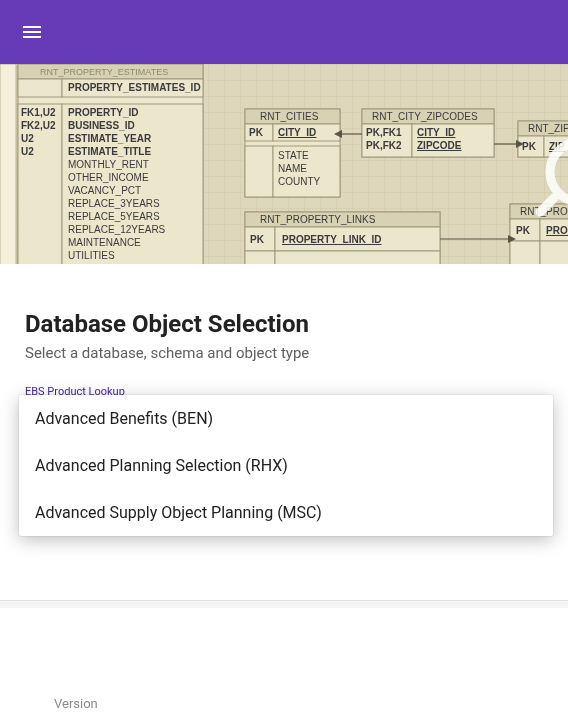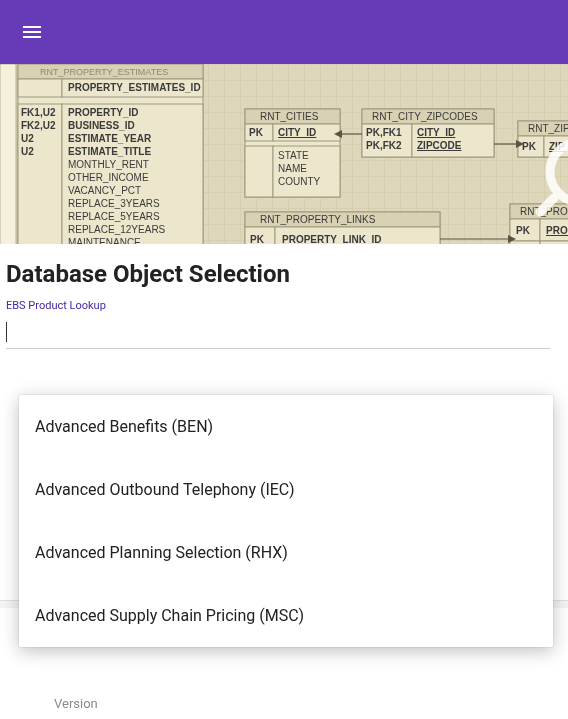--- a/index.html
+++ b/index.html
@@ -1,27 +1,27 @@
 <!DOCTYPE html>
 <html><head>
 <meta charset="utf-8">
 <style>
   * { box-sizing: border-box; margin: 0; padding: 0; }
   html, body { width: 568px; height: 719px; font-family: Roboto, "Helvetica Neue", Arial, sans-serif; overflow: hidden; background: #fff; }
   .app-bar { background: #673ab7; height: 64px; display: flex; align-items: center; padding: 0 8px; }
   .menu-btn { width: 48px; height: 48px; display: flex; align-items: center; justify-content: center; cursor: pointer; border-radius: 50%; }
   .menu-btn svg { fill: #fff; }
   .hero {
-    height: 180px;
+    height: 200px;
     position: relative;
     overflow: hidden;
     background: #737373;
   }
   .hero svg { position: absolute; left: 0; top: 0; }
-  .card-content { padding: 16px 18px 8px 6px; }
+  .card-content { padding: 16px 18px 8px 25px; margin-top: 30px; }
   h1.title { font-size: 24px; font-weight: 700; color: #222; margin-bottom: 6px; }
   .subtitle { font-size: 15px; color: #606060; margin-bottom: 18px; }
   .lookup-link { color: #4527a0; font-size: 11px; cursor: pointer; display: inline-block; margin-bottom: 8px; }
   .input-wrap { position: relative; }
   .input-field {
     width: 100%;
     border: none;
     border-bottom: 1px solid #ccc;
     font-size: 16px;
     padding: 4px 0 6px 0;
@@ -39,21 +39,21 @@
     width: 534px;
     top: 395px;
     background: #fff;
     border-radius: 2px;
     box-shadow: 0 4px 18px rgba(0,0,0,0.25), 0 0 0 1px rgba(0,0,0,0.05);
     max-height: 283px;
     overflow-y: auto;
     z-index: 100;
   }
   .dropdown-item {
-    padding: 22px 16px;
+    padding: 14px 16px;
     font-size: 16px;
     color: #212121;
     cursor: pointer;
   }
   .dropdown::-webkit-scrollbar { width: 7px; }
   .dropdown::-webkit-scrollbar-thumb { background: #bdbdbd; border-radius: 4px; }
   .dropdown::-webkit-scrollbar-track { background: transparent; }
   .below-label {
     position: absolute;
     left: 54px;
@@ -200,28 +200,28 @@
 
     <g opacity="0.85">
       <circle cx="580" cy="108" r="30" stroke="#ffffff" stroke-width="9" fill="none"></circle>
       <line x1="554" y1="134" x2="540" y2="148" stroke="#ffffff" stroke-width="9" stroke-linecap="round"></line>
     </g>
   </svg>
 </div>
 
 <div class="card-content">
   <h1 class="title">Database Object Selection</h1>
+  <div class="subtitle">Select a database, schema and object type</div>
   <a class="lookup-link">EBS Product Lookup</a>
   <div class="input-wrap">
     <div class="input-caret"></div>
     <input class="input-field" type="text" value="" style="">
   </div>
 </div>
 
 <div class="divider-bg"></div>
 <div class="below-label">Version</div>
 
 <div class="dropdown">
   <div class="dropdown-item">Advanced Benefits (BEN)</div>
-  <div class="dropdown-item">Advanced Outbound Telephony (IEC)</div>
   <div class="dropdown-item">Advanced Planning Selection (RHX)</div>
-  <div class="dropdown-item">Advanced Supply Chain Pricing (MSC)</div>
+  <div class="dropdown-item">Advanced Supply Object Planning (MSC)</div>
 </div>
 
 </body></html>

